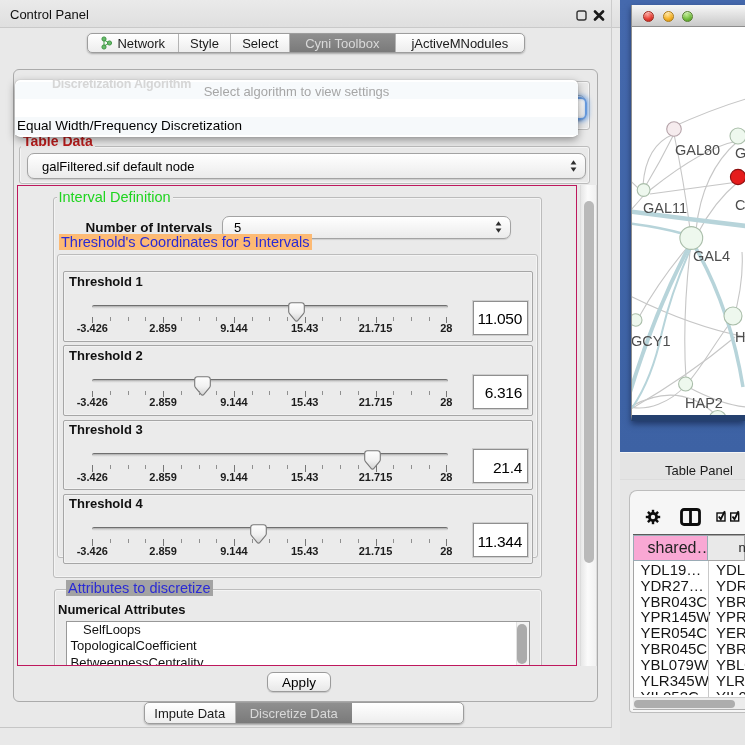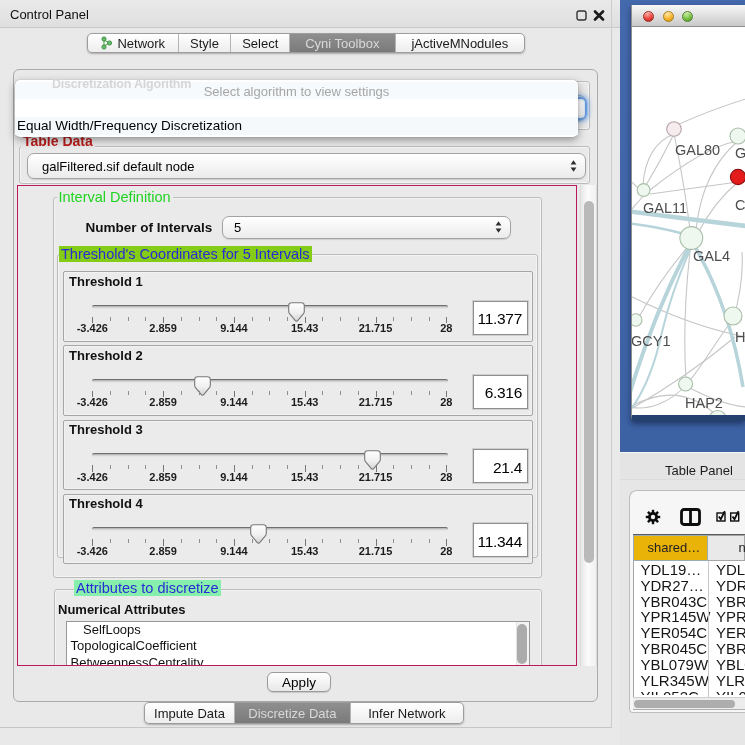--- a/index.html
+++ b/index.html
@@ -32,21 +32,21 @@
 #popup .it0{position:absolute;left:0;right:0;top:3.5px;text-align:center;font-size:13px;color:#a6a6a6;}
 #popup .it1{position:absolute;left:2px;top:20px;font-size:14.5px;font-weight:bold;color:#000;}
 #popup .it2{position:absolute;left:2px;top:38px;font-size:13.5px;color:#000;}
 #desktop{position:absolute;left:620px;top:0;width:125px;height:452px;background:linear-gradient(#4569ad,#3d62a4);}
 #netwin{position:absolute;left:631px;top:5px;width:114px;height:415.5px;overflow:hidden;background:#fff;border-left:1px solid #8e8e8e;border-bottom:6px solid #24406f;box-shadow:0 3px 6px rgba(10,20,50,0.55);}
 #nettitle{position:absolute;left:0;top:0;width:114px;height:22px;background:linear-gradient(#f7f7f7,#c9c9c9);border-bottom:1px solid #8e8e8e;}
 .tl{position:absolute;top:5.5px;width:11px;height:11px;border-radius:50%;box-sizing:border-box;}
 #tpanel{position:absolute;left:620px;top:452px;width:125px;height:293px;background:#e6e6e6;border-top:1px solid #f5f5f5;}
 #tpanel .t{position:absolute;left:13px;top:9.5px;font-size:13px;color:#1c1c1c;margin-left:32px;}
 #tablecard{position:absolute;left:9px;top:37px;width:116px;height:223px;background:#f6f6f6;border:1px solid #bdbdbd;border-radius:8px 0 0 4px;border-right:none;}
-#thdr1{position:absolute;left:12.5px;top:82px;width:75px;height:25.5px;background:#eab308;border:1px solid #9aabb5;font-size:13px;color:#222;line-height:24px;padding-left:14px;}
+#thdr1{position:absolute;left:12.5px;top:82px;width:75px;height:25.5px;background:#f9a8d4;border:1px solid #9aabb5;font-size:16px;color:#222;line-height:24px;padding-left:14px;}
 #thdr2{position:absolute;left:87.5px;top:82px;width:37.5px;height:25.5px;background:#e9e9e9;border:1px solid #a5a5a5;border-left:none;font-size:13px;color:#222;}
 #tbody{position:absolute;left:12.5px;top:107.5px;width:112.5px;height:136px;background:#fff;overflow:hidden;font-size:15px;color:#161616;border-left:1px solid #a5a5a5;}
 #tclip{position:absolute;left:0;top:0;width:112.5px;height:134.5px;overflow:hidden;text-align:right;}
 .trow{position:absolute;left:0;width:200px;height:15.9px;line-height:15.9px;}
 .c1{position:absolute;left:7px;}
 .c2{position:absolute;left:82.5px;}
 #hsb{position:absolute;left:12.5px;top:243.5px;width:112.5px;height:12.5px;background:#ececec;border-top:1px solid #cfcfcf;}
 #hsbt{position:absolute;left:1px;top:2px;width:101px;height:8px;border-radius:4px;background:#adadad;}
 </style></head><body>
 <svg width="0" height="0" style="position:absolute">
@@ -97,21 +97,21 @@
 <div class="gtitle" style="left:38.5px;top:3px;color:#1fd41f;background:#eaeaea">Interval Definition</div>
 <div class="abs" style="left:67.5px;top:33.5px;font-size:13.5px;font-weight:bold;color:#111">Number of Intervals</div>
 <div class="combo" style="left:204px;top:29.5px;width:289px;height:23.5px">
       <span class="ct" style="left:11px">5</span>
       <svg class="stepper" width="7" height="12" viewBox="0 0 7 12">
         <path d="M3.5 0.2 L6.4 4.6 L0.6 4.6 Z" fill="#2e2e2e"></path>
         <path d="M3.5 11.8 L6.4 7.4 L0.6 7.4 Z" fill="#2e2e2e"></path>
       </svg>
     </div>
 <div class="groupline" style="left:39px;top:68px;width:481px;height:304px"></div>
-<div class="gtitle" style="left:41px;top:60px;color:#2b2bd4;background:#84cc16">Threshold's Coordinates for 5 Intervals</div>
+<div class="gtitle" style="left:41px;top:48px;color:#2b2bd4;background:#fdba74">Threshold's Coordinates for 5 Intervals</div>
 <div class="thpanel" style="top:85.0px">
 <div class="thtitle">Threshold 1</div>
 <div class="track" style="left:27.799999999999997px;top:32.5px;width:355.8px"></div>
 <svg class="thumb" style="left:224.1px;top:29.5px" width="17" height="20" viewBox="0 0 17 20">
         <path d="M3.6 0.7 L13.4 0.7 Q16.3 0.7 16.3 3.6 L16.3 9.6 Q16.3 10.8 15.5 11.7 L9.9 18.3 Q8.5 19.9 7.1 18.3 L1.5 11.7 Q0.7 10.8 0.7 9.6 L0.7 3.6 Q0.7 0.7 3.6 0.7 Z" fill="url(#thg)" stroke="#787878" stroke-width="1.1"></path>
       </svg>
 <div class="tickM" style="left:28.3px"></div>
 <div class="tickm" style="left:46.0px"></div>
 <div class="tickm" style="left:63.7px"></div>
 <div class="tickm" style="left:81.4px"></div>
@@ -131,21 +131,21 @@
 <div class="tickm" style="left:329.2px"></div>
 <div class="tickm" style="left:346.9px"></div>
 <div class="tickm" style="left:364.6px"></div>
 <div class="tickM" style="left:382.3px"></div>
 <div class="ticklab" style="left:-1.7px">-3.426</div>
 <div class="ticklab" style="left:69.1px">2.859</div>
 <div class="ticklab" style="left:139.9px">9.144</div>
 <div class="ticklab" style="left:210.7px">15.43</div>
 <div class="ticklab" style="left:281.5px">21.715</div>
 <div class="ticklab" style="left:352.3px">28</div>
-<div class="valbox">11.377</div>
+<div class="valbox">11.050</div>
 </div>
 <div class="thpanel" style="top:159.3px">
 <div class="thtitle">Threshold 2</div>
 <div class="track" style="left:27.799999999999997px;top:32.5px;width:355.8px"></div>
 <svg class="thumb" style="left:129.5px;top:29.5px" width="17" height="20" viewBox="0 0 17 20">
         <path d="M3.6 0.7 L13.4 0.7 Q16.3 0.7 16.3 3.6 L16.3 9.6 Q16.3 10.8 15.5 11.7 L9.9 18.3 Q8.5 19.9 7.1 18.3 L1.5 11.7 Q0.7 10.8 0.7 9.6 L0.7 3.6 Q0.7 0.7 3.6 0.7 Z" fill="url(#thg)" stroke="#787878" stroke-width="1.1"></path>
       </svg>
 <div class="tickM" style="left:28.3px"></div>
 <div class="tickm" style="left:46.0px"></div>
 <div class="tickm" style="left:63.7px"></div>
@@ -239,37 +239,36 @@
 <div class="tickM" style="left:382.3px"></div>
 <div class="ticklab" style="left:-1.7px">-3.426</div>
 <div class="ticklab" style="left:69.1px">2.859</div>
 <div class="ticklab" style="left:139.9px">9.144</div>
 <div class="ticklab" style="left:210.7px">15.43</div>
 <div class="ticklab" style="left:281.5px">21.715</div>
 <div class="ticklab" style="left:352.3px">28</div>
 <div class="valbox">11.344</div>
 </div>
 <div class="groupline" style="left:36px;top:403px;width:488px;height:90px"></div>
-<div class="gtitle" style="left:56px;top:394px;color:#2b2bd4;background:#86efac">Attributes to discretize</div>
+<div class="gtitle" style="left:48px;top:394px;color:#2b2bd4;background:#a3a3a3">Attributes to discretize</div>
 <div class="abs" style="left:40px;top:416px;font-size:13px;font-weight:bold;color:#111">Numerical Attributes</div>
 <div class="abs" style="left:48px;top:434.5px;width:464px;height:50px;background:#fff;border:1px solid #989898;font-size:13px;color:#111;padding-top:0.5px;">
       <div style="padding-left:16px;height:16.4px;line-height:16.4px;">SelfLoops</div>
       <div style="padding-left:3.5px;height:16.4px;line-height:16.4px;">TopologicalCoefficient</div>
       <div style="padding-left:3.5px;height:16.4px;line-height:16.4px;">BetweennessCentrality</div>
       <div class="abs" style="right:0.5px;top:0.5px;width:13px;height:48px;background:#f4f4f4;border-left:1px solid #e2e2e2;"></div>
       <div class="abs" style="right:2.5px;top:2px;width:9.5px;height:40px;border-radius:5px;background:#ababab;"></div>
     </div>
 </div>
 <div class="sbtrackV" style="left:580px;top:185px;width:17px;height:481px"></div>
 <div class="sbthumbV" style="left:584px;top:201px;width:9.5px;height:362px"></div>
 <div id="applybtn">Apply</div>
 <div class="segbar" style="left:144px;top:702px;width:320px;height:22px">
 <div class="seg" style="width:90.5px">Impute Data</div>
 <div class="seg sel" style="width:116.5px">Discretize Data</div>
-<div class="seg" style="width:113px">Infer Network</div>
 </div>
 <div class="abs" style="left:0;top:727px;width:612px;height:1px;background:#c6c6c6"></div>
 <div class="abs" style="left:611px;top:0;width:1px;height:728px;background:#cccccc"></div>
 <div id="popup">
 <div class="abs" style="left:0;right:0;top:1.5px;height:17.7px;background:#f7fafc;border-radius:5px 5px 0 0"></div>
 <div class="abs" style="left:0;right:0;top:36.9px;height:17.7px;background:#f6f9fb"></div>
 <div class="gh">Discretization Algorithm</div>
 <div class="it0">Select algorithm to view settings</div>
 <div class="it2">Equal Width/Frequency Discretization</div>
 </div>

